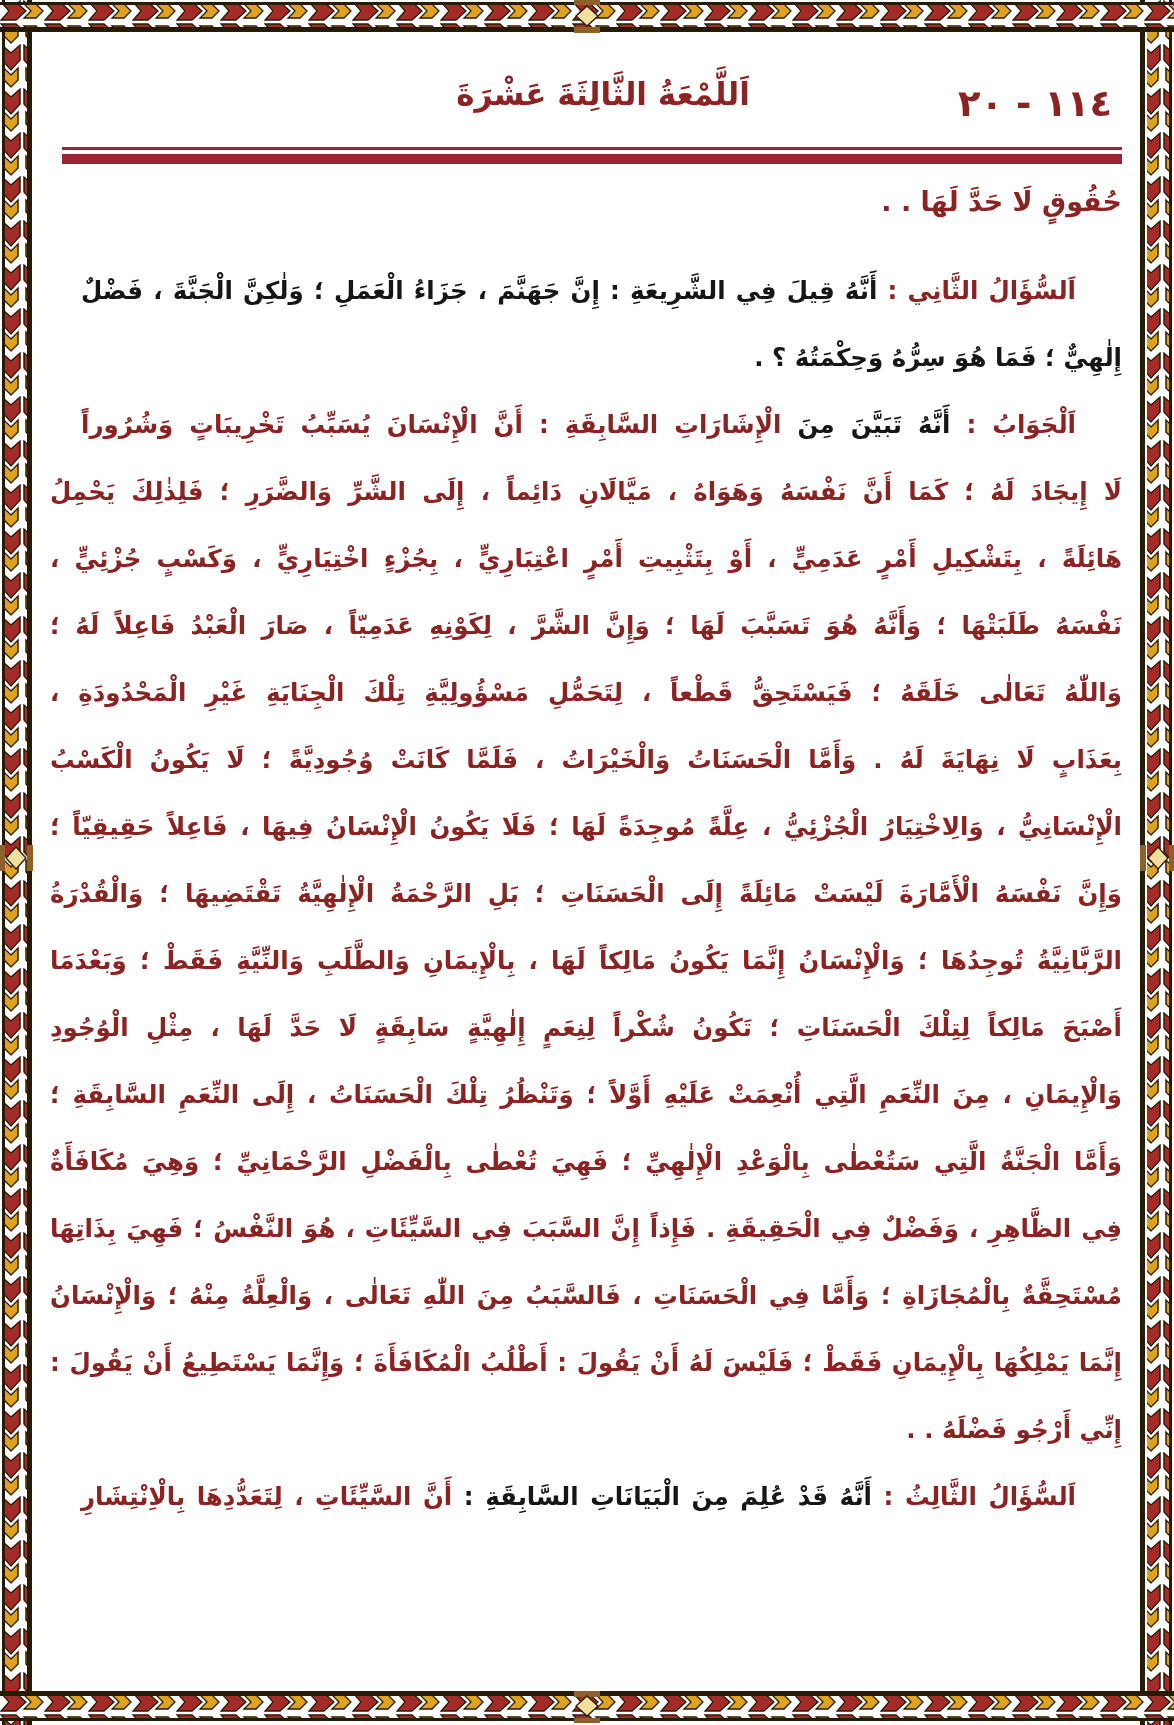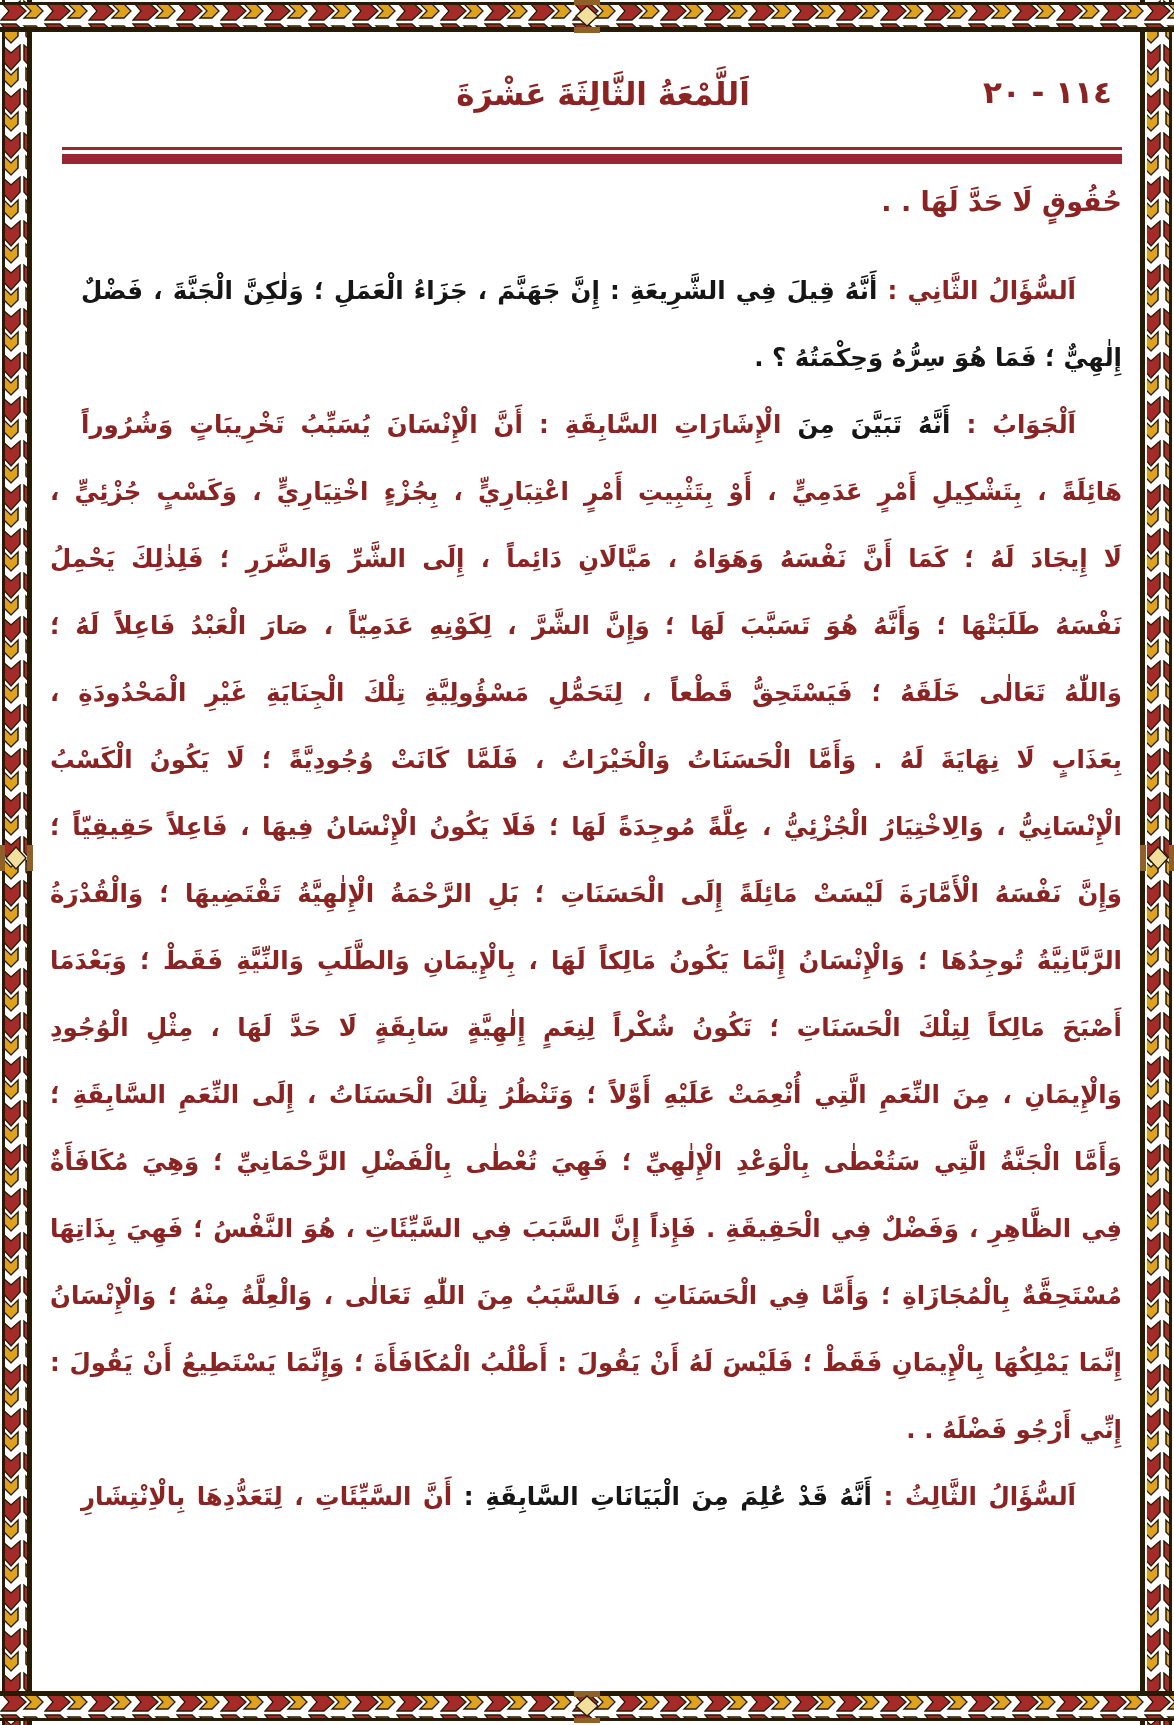--- a/index.html
+++ b/index.html
@@ -15,22 +15,22 @@
   
   .bstrip{position:absolute;display:block;}
   .bleft{left:0;top:0;z-index:1;}
   .bright{right:0;top:0;z-index:1;}
   .btop{top:0;left:0;z-index:2;}
   .bbot{bottom:0;left:0;z-index:2;}
 
   
   .hdr{position:absolute;top:74px;left:52px;right:52px;height:60px;}
   .pgnum{
-    position:absolute;right:10px;top:0;
-    font-size:31px;font-weight:bold;color:var(--text-red,#8b2323);
+    position:absolute;right:10px;top:8px;
+    font-size:37px;font-weight:bold;color:var(--text-red,#8b2323);
     letter-spacing:1px;
   }
   .ptitle{
     position:absolute;left:50%;transform:translateX(-50%);top:2px;
     font-size:31px;font-weight:bold;color:var(--text-red,#8b2323);
     white-space:nowrap;
     margin-left:16px;
   }
   
   .rule{position:absolute;top:147px;left:62px;right:52px;}
@@ -136,22 +136,22 @@
     <div class="thin"></div>
     <div class="gap"></div>
     <div class="thick"></div>
   </div>
 
   <main class="bodytext" id="body-lines">
       <div class="line l-right lead-line"><span class="seg-red">حُقُوقٍ لَا حَدَّ لَهَا . .</span></div>
       <div class="line l-just indent"><span class="seg-red">اَلسُّؤَالُ الثَّانِي : </span><span class="seg-black">أَنَّهُ قِيلَ فِي الشَّرِيعَةِ : إِنَّ جَهَنَّمَ ، جَزَاءُ الْعَمَلِ ؛ وَلٰكِنَّ الْجَنَّةَ ، فَضْلٌ</span></div>
       <div class="line l-right"><span class="seg-black">إِلٰهِيٌّ ؛ فَمَا هُوَ سِرُّهُ وَحِكْمَتُهُ ؟ .</span></div>
       <div class="line l-just indent"><span class="seg-red">اَلْجَوَابُ : </span><span class="seg-black">أَنَّهُ تَبَيَّنَ مِنَ </span><span class="seg-red">الْإِشَارَاتِ السَّابِقَةِ : أَنَّ الْإِنْسَانَ يُسَبِّبُ تَخْرِيبَاتٍ وَشُرُوراً</span></div>
+      <div class="line l-just"><span class="seg-red">لَا إِيجَادَ لَهُ ؛ كَمَا أَنَّ نَفْسَهُ وَهَوَاهُ ، مَيَّالَانِ دَائِماً ، إِلَى الشَّرِّ وَالضَّرَرِ ؛ فَلِذٰلِكَ يَحْمِلُ</span></div>
       <div class="line l-just"><span class="seg-red">هَائِلَةً ، بِتَشْكِيلِ أَمْرٍ عَدَمِيٍّ ، أَوْ بِتَثْبِيتِ أَمْرٍ اعْتِبَارِيٍّ ، بِجُزْءٍ اخْتِيَارِيٍّ ، وَكَسْبٍ جُزْئِيٍّ ،</span></div>
-      <div class="line l-just"><span class="seg-red">لَا إِيجَادَ لَهُ ؛ كَمَا أَنَّ نَفْسَهُ وَهَوَاهُ ، مَيَّالَانِ دَائِماً ، إِلَى الشَّرِّ وَالضَّرَرِ ؛ فَلِذٰلِكَ يَحْمِلُ</span></div>
       <div class="line l-just"><span class="seg-red">نَفْسَهُ طَلَبَتْهَا ؛ وَأَنَّهُ هُوَ تَسَبَّبَ لَهَا ؛ وَإِنَّ الشَّرَّ ، لِكَوْنِهِ عَدَمِيّاً ، صَارَ الْعَبْدُ فَاعِلاً لَهُ ؛</span></div>
       <div class="line l-just"><span class="seg-red">وَاللّٰهُ تَعَالٰى خَلَقَهُ ؛ فَيَسْتَحِقُّ قَطْعاً ، لِتَحَمُّلِ مَسْؤُولِيَّةِ تِلْكَ الْجِنَايَةِ غَيْرِ الْمَحْدُودَةِ ،</span></div>
       <div class="line l-just"><span class="seg-red">بِعَذَابٍ لَا نِهَايَةَ لَهُ . وَأَمَّا الْحَسَنَاتُ وَالْخَيْرَاتُ ، فَلَمَّا كَانَتْ وُجُودِيَّةً ؛ لَا يَكُونُ الْكَسْبُ</span></div>
       <div class="line l-just"><span class="seg-red">الْإِنْسَانِيُّ ، وَالِاخْتِيَارُ الْجُزْئِيُّ ، عِلَّةً مُوجِدَةً لَهَا ؛ فَلَا يَكُونُ الْإِنْسَانُ فِيهَا ، فَاعِلاً حَقِيقِيّاً ؛</span></div>
       <div class="line l-just"><span class="seg-red">وَإِنَّ نَفْسَهُ الْأَمَّارَةَ لَيْسَتْ مَائِلَةً إِلَى الْحَسَنَاتِ ؛ بَلِ الرَّحْمَةُ الْإِلٰهِيَّةُ تَقْتَضِيهَا ؛ وَالْقُدْرَةُ</span></div>
       <div class="line l-just"><span class="seg-red">الرَّبَّانِيَّةُ تُوجِدُهَا ؛ وَالْإِنْسَانُ إِنَّمَا يَكُونُ مَالِكاً لَهَا ، بِالْإِيمَانِ وَالطَّلَبِ وَالنِّيَّةِ فَقَطْ ؛ وَبَعْدَمَا</span></div>
       <div class="line l-just"><span class="seg-red">أَصْبَحَ مَالِكاً لِتِلْكَ الْحَسَنَاتِ ؛ تَكُونُ شُكْراً لِنِعَمٍ إِلٰهِيَّةٍ سَابِقَةٍ لَا حَدَّ لَهَا ، مِثْلِ الْوُجُودِ</span></div>
       <div class="line l-just"><span class="seg-red">وَالْإِيمَانِ ، مِنَ النِّعَمِ الَّتِي أُنْعِمَتْ عَلَيْهِ أَوَّلاً ؛ وَتَنْظُرُ تِلْكَ الْحَسَنَاتُ ، إِلَى النِّعَمِ السَّابِقَةِ ؛</span></div>
       <div class="line l-just"><span class="seg-red">وَأَمَّا الْجَنَّةُ الَّتِي سَتُعْطٰى بِالْوَعْدِ الْإِلٰهِيِّ ؛ فَهِيَ تُعْطٰى بِالْفَضْلِ الرَّحْمَانِيِّ ؛ وَهِيَ مُكَافَأَةٌ</span></div>
       <div class="line l-just"><span class="seg-red">فِي الظَّاهِرِ ، وَفَضْلٌ فِي الْحَقِيقَةِ . فَإِذاً إِنَّ السَّبَبَ فِي السَّيِّئَاتِ ، هُوَ النَّفْسُ ؛ فَهِيَ بِذَاتِهَا</span></div>

